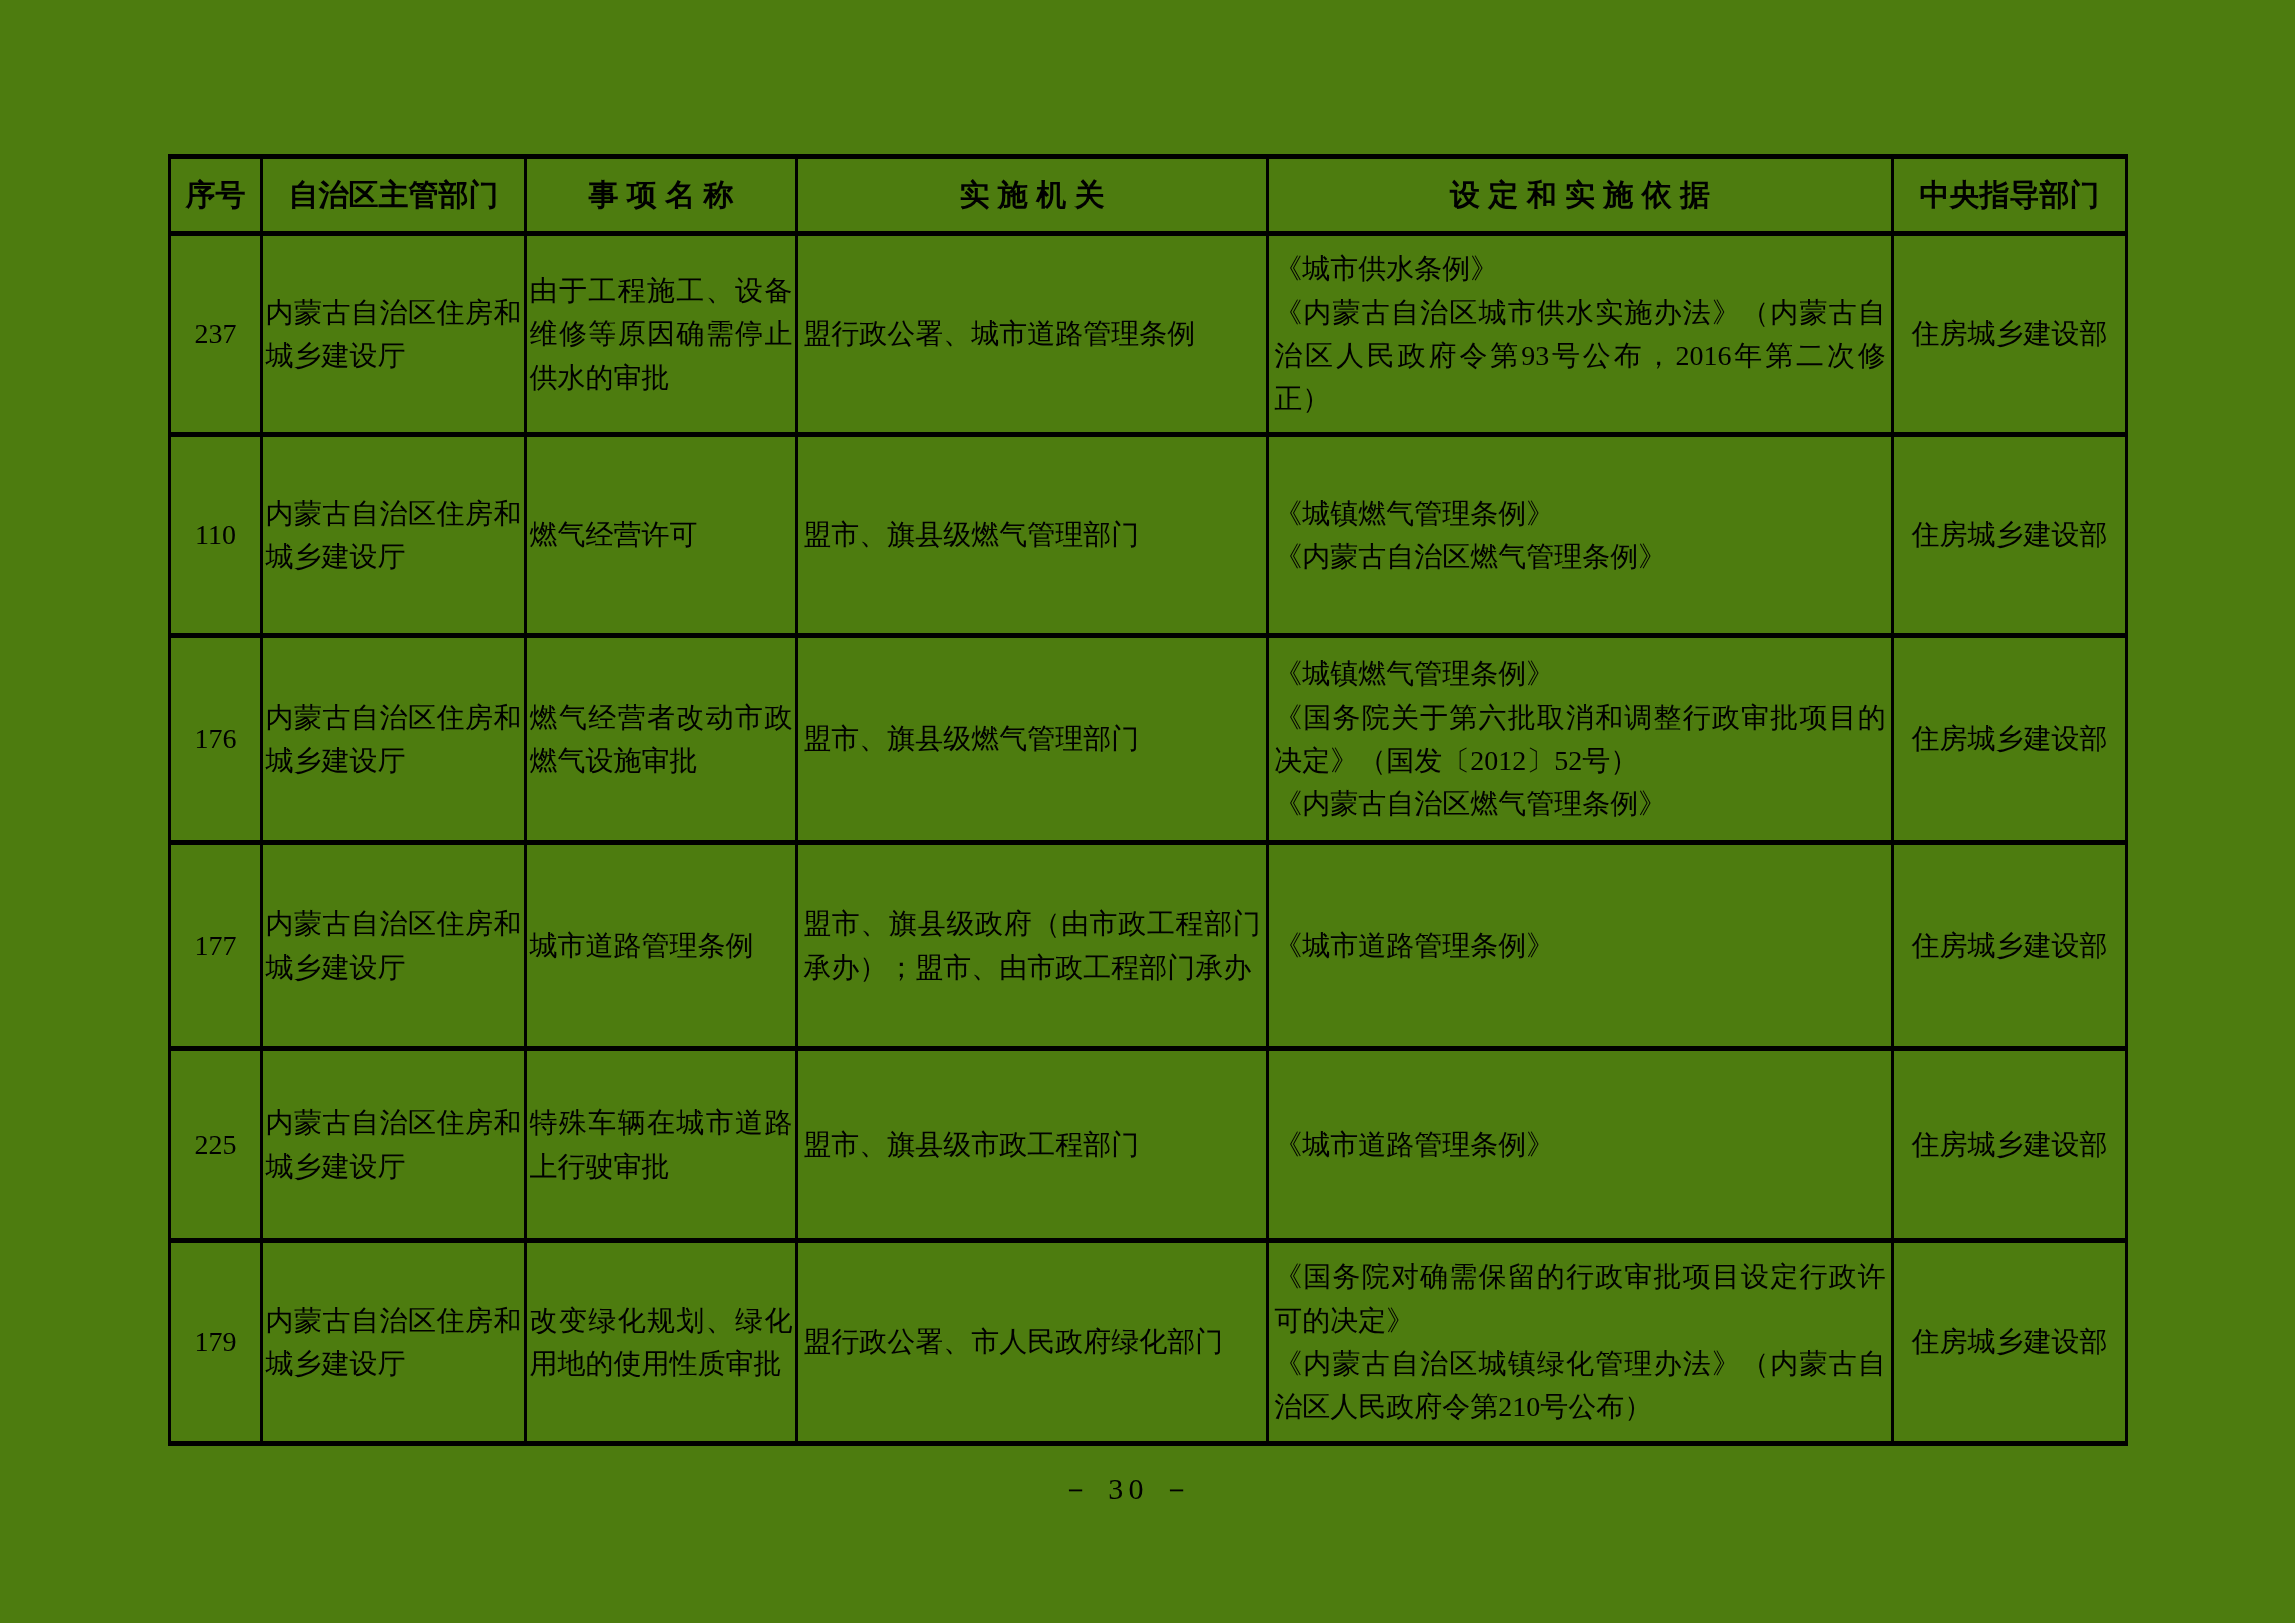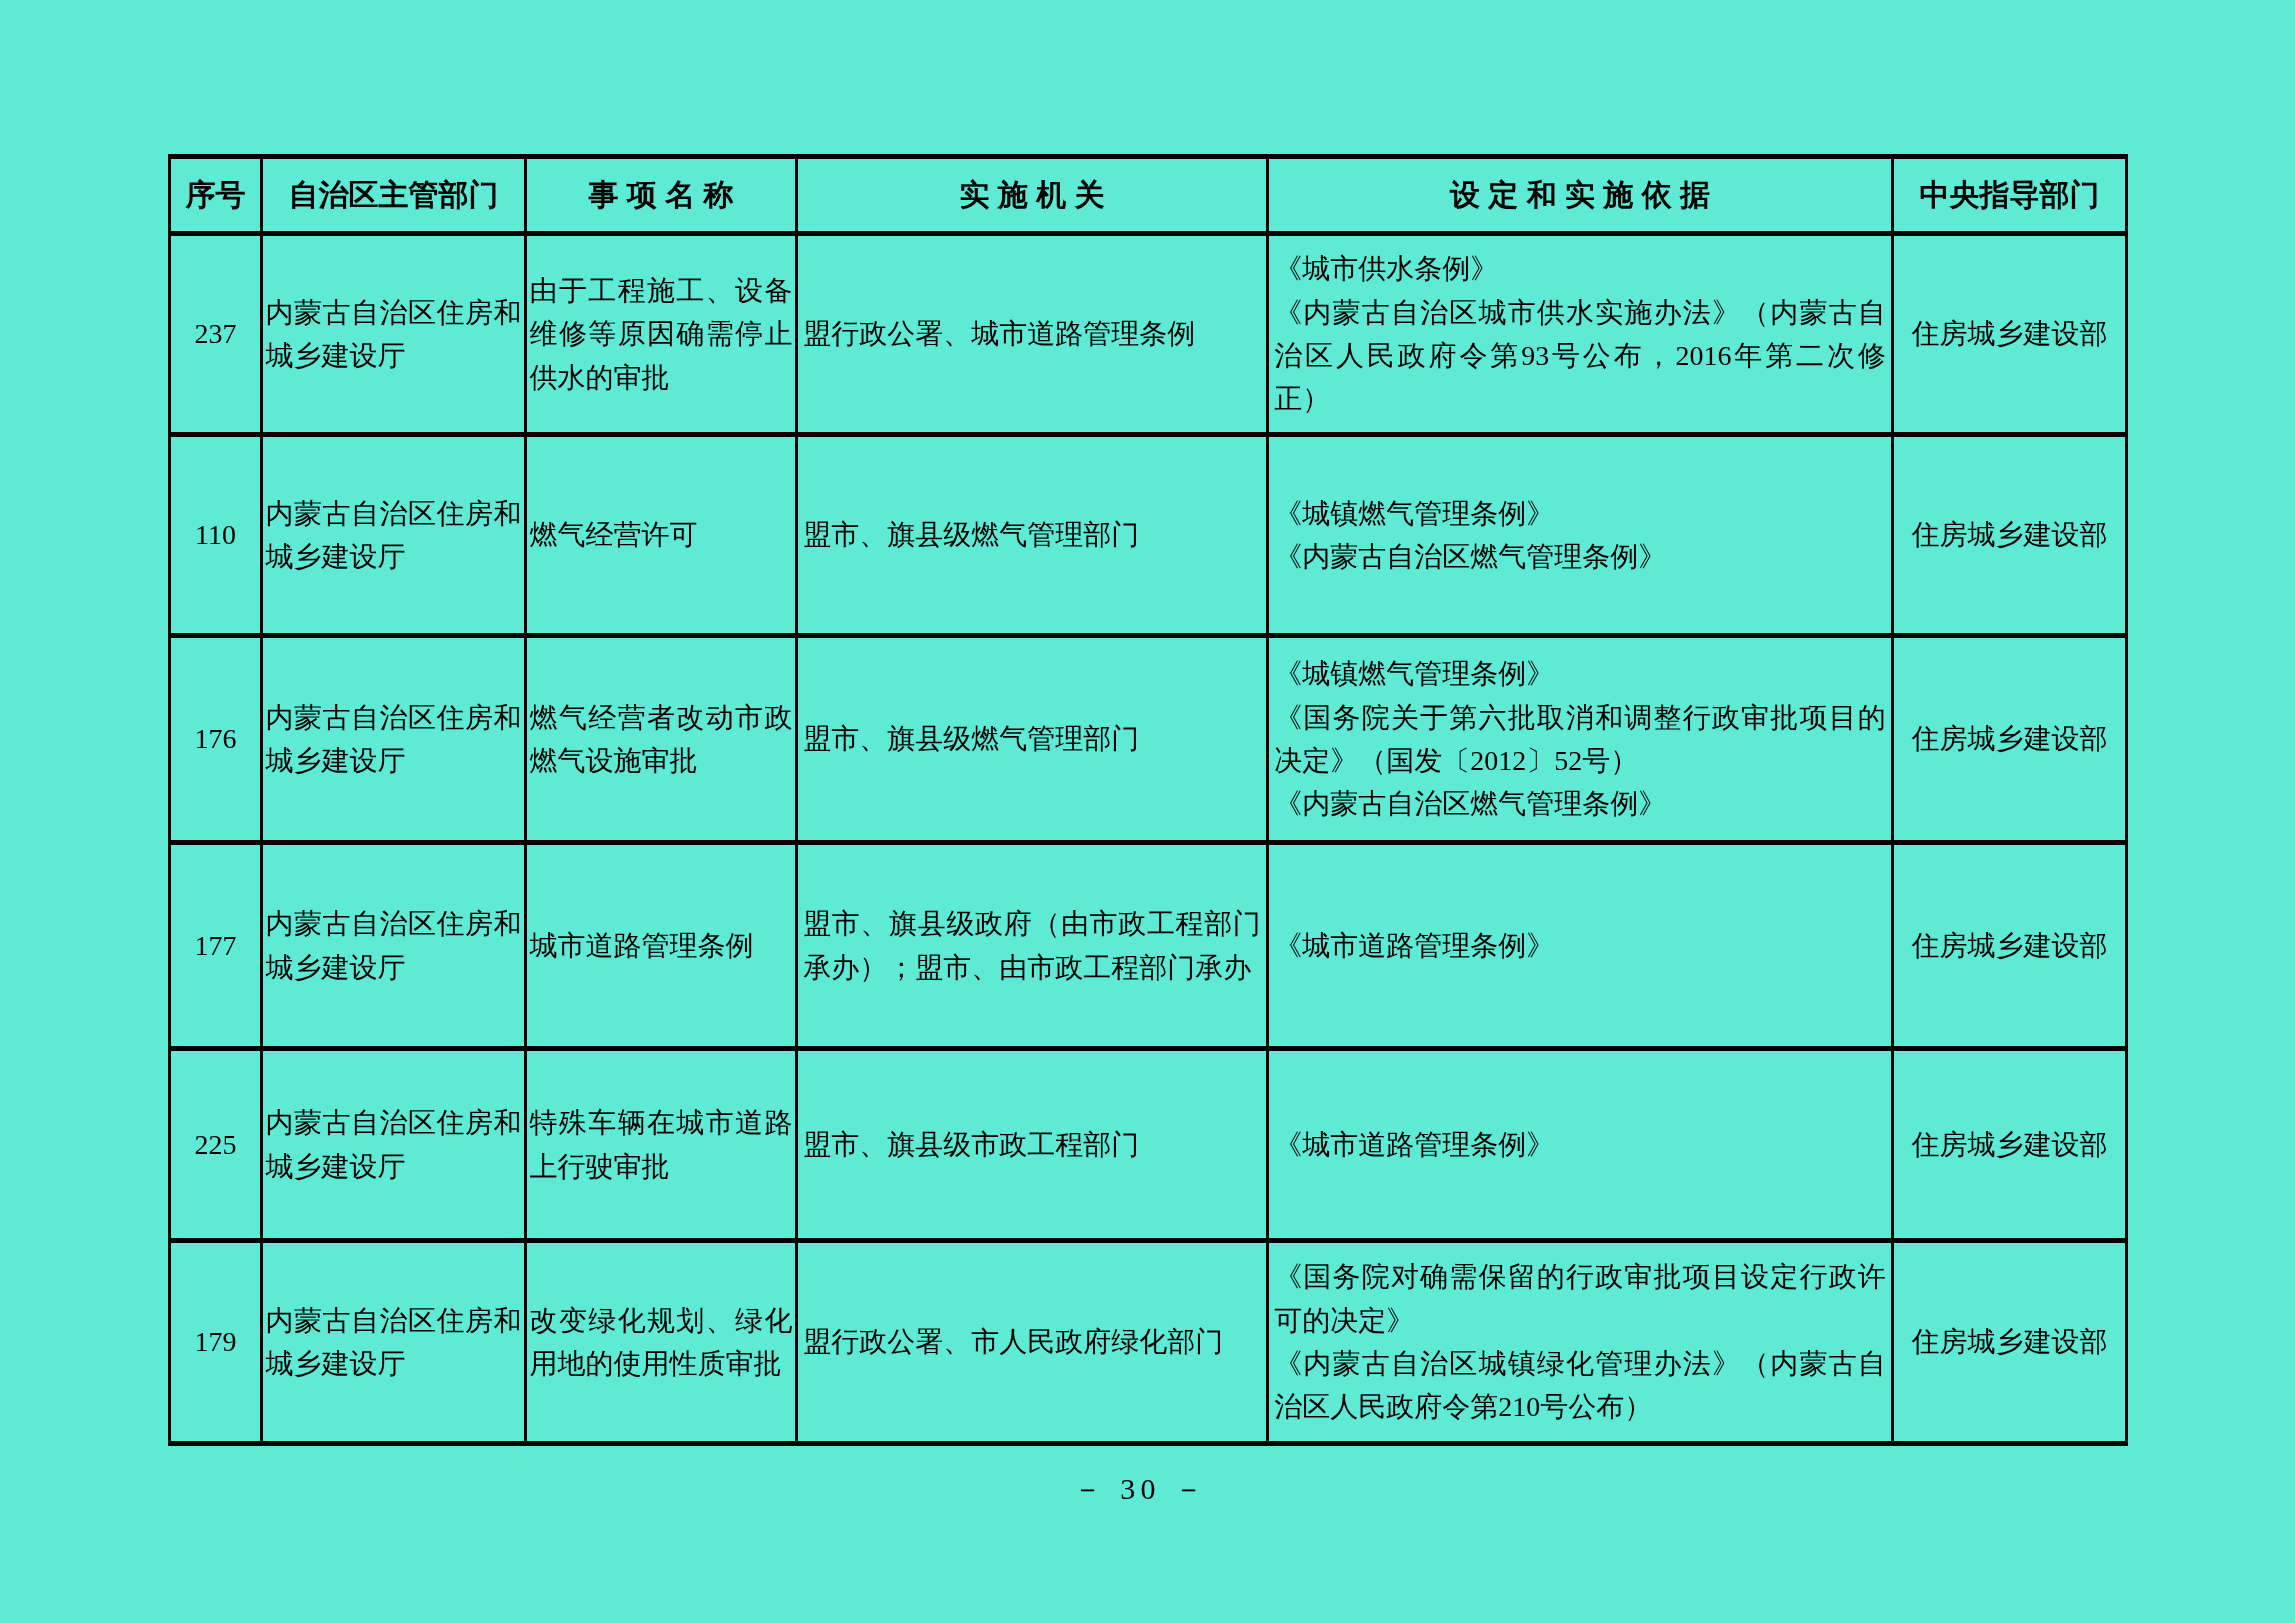--- a/index.html
+++ b/index.html
@@ -4,21 +4,21 @@
 <style>
   html, body {
     margin: 0;
     padding: 0;
     background: #ffffff;
   }
   .page {
     position: relative;
     width: 2295px;
     height: 1623px;
-    background: #5eead4;
+    background: #4d7c0f;
     overflow: hidden;
     font-family: "Liberation Serif", "DejaVu Serif", serif;
     color: #000000;
     text-decoration: underline;
   }
   table.approval {
     position: absolute;
     left: 168px;
     top: 154px;
     width: 1956px;
@@ -79,21 +79,21 @@
     text-justify: inter-ideograph;
     white-space: pre-wrap;
     padding: 0 5.2px;
   }
   td.c-central {
     text-align: center;
     padding: 0 2.6px;
   }
   .page-number {
     position: absolute;
-    left: 12px;
+    left: 0;
     top: 1469px;
     width: 2257px;
     text-align: center;
     font-size: 30px;
     font-family: "Liberation Serif", "DejaVu Serif", serif;
     letter-spacing: 5.2px;
   }
 </style>
 </head>
 <body>

